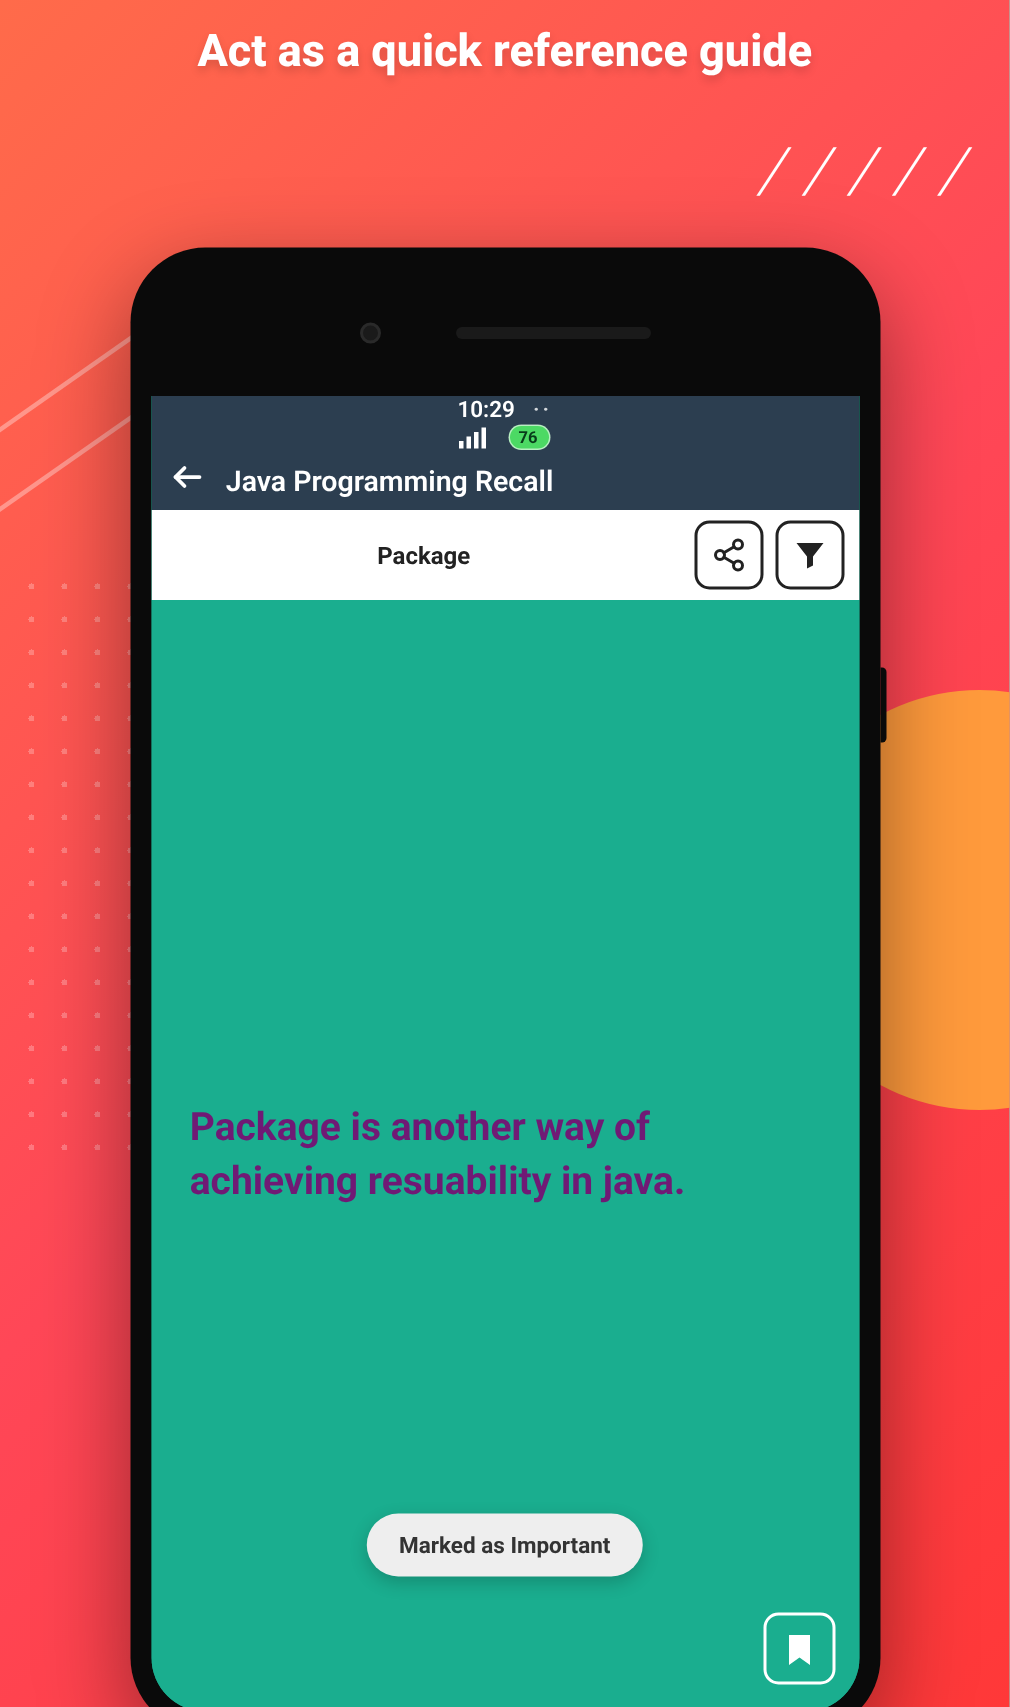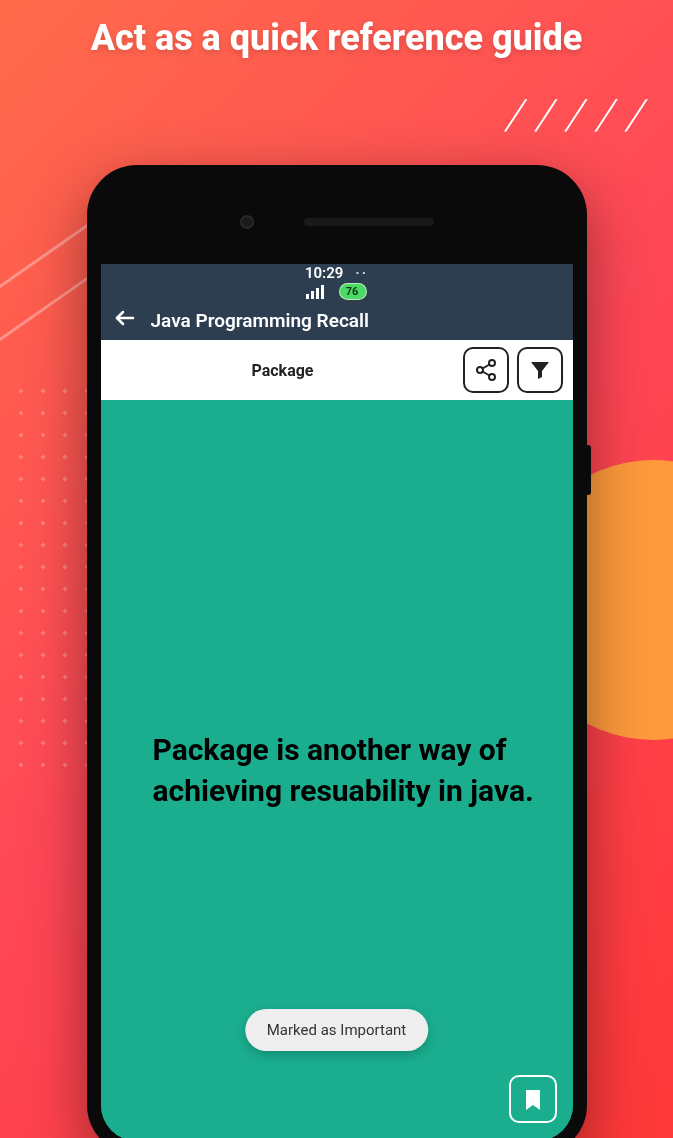--- a/index.html
+++ b/index.html
@@ -61,21 +61,21 @@
   transform: rotate(-35deg);
 }
 
 .promo-title {
   position: absolute;
   top: 18px;
   left: 0;
   right: 0;
   text-align: center;
   color: white;
-  font-size: 36px;
+  font-size: 30px;
   font-weight: 800;
   line-height: 1.15;
   text-shadow: 0 3px 6px rgba(0,0,0,0.15);
   padding: 0 36px;
 }
 
 .phone {
   position: absolute;
   top: 165px;
   left: 50%;
@@ -201,37 +201,36 @@
 .card-area {
   flex: 1;
   background: #1aae8f;
   position: relative;
   display: flex;
   flex-direction: column;
   justify-content: center;
   padding: 0 26px;
 }
 .card-text {
-  color: #000000;
-  font-size: 30px;
+  color: #701a75;
+  font-size: 26px;
   font-weight: 700;
   line-height: 1.35;
-  margin-left: 26px;
 }
 .toast {
   position: absolute;
   bottom: 90px;
   left: 50%;
   transform: translateX(-50%);
   background: #eeeeee;
   color: #333;
   padding: 12px 22px;
   border-radius: 24px;
   font-size: 15px;
-  font-weight: 400;
+  font-weight: 700;
   box-shadow: 0 4px 12px rgba(0,0,0,0.2);
   white-space: nowrap;
 }
 .bookmark-btn {
   position: absolute;
   bottom: 18px;
   right: 16px;
   width: 48px;
   height: 48px;
   border: 2.5px solid white;

